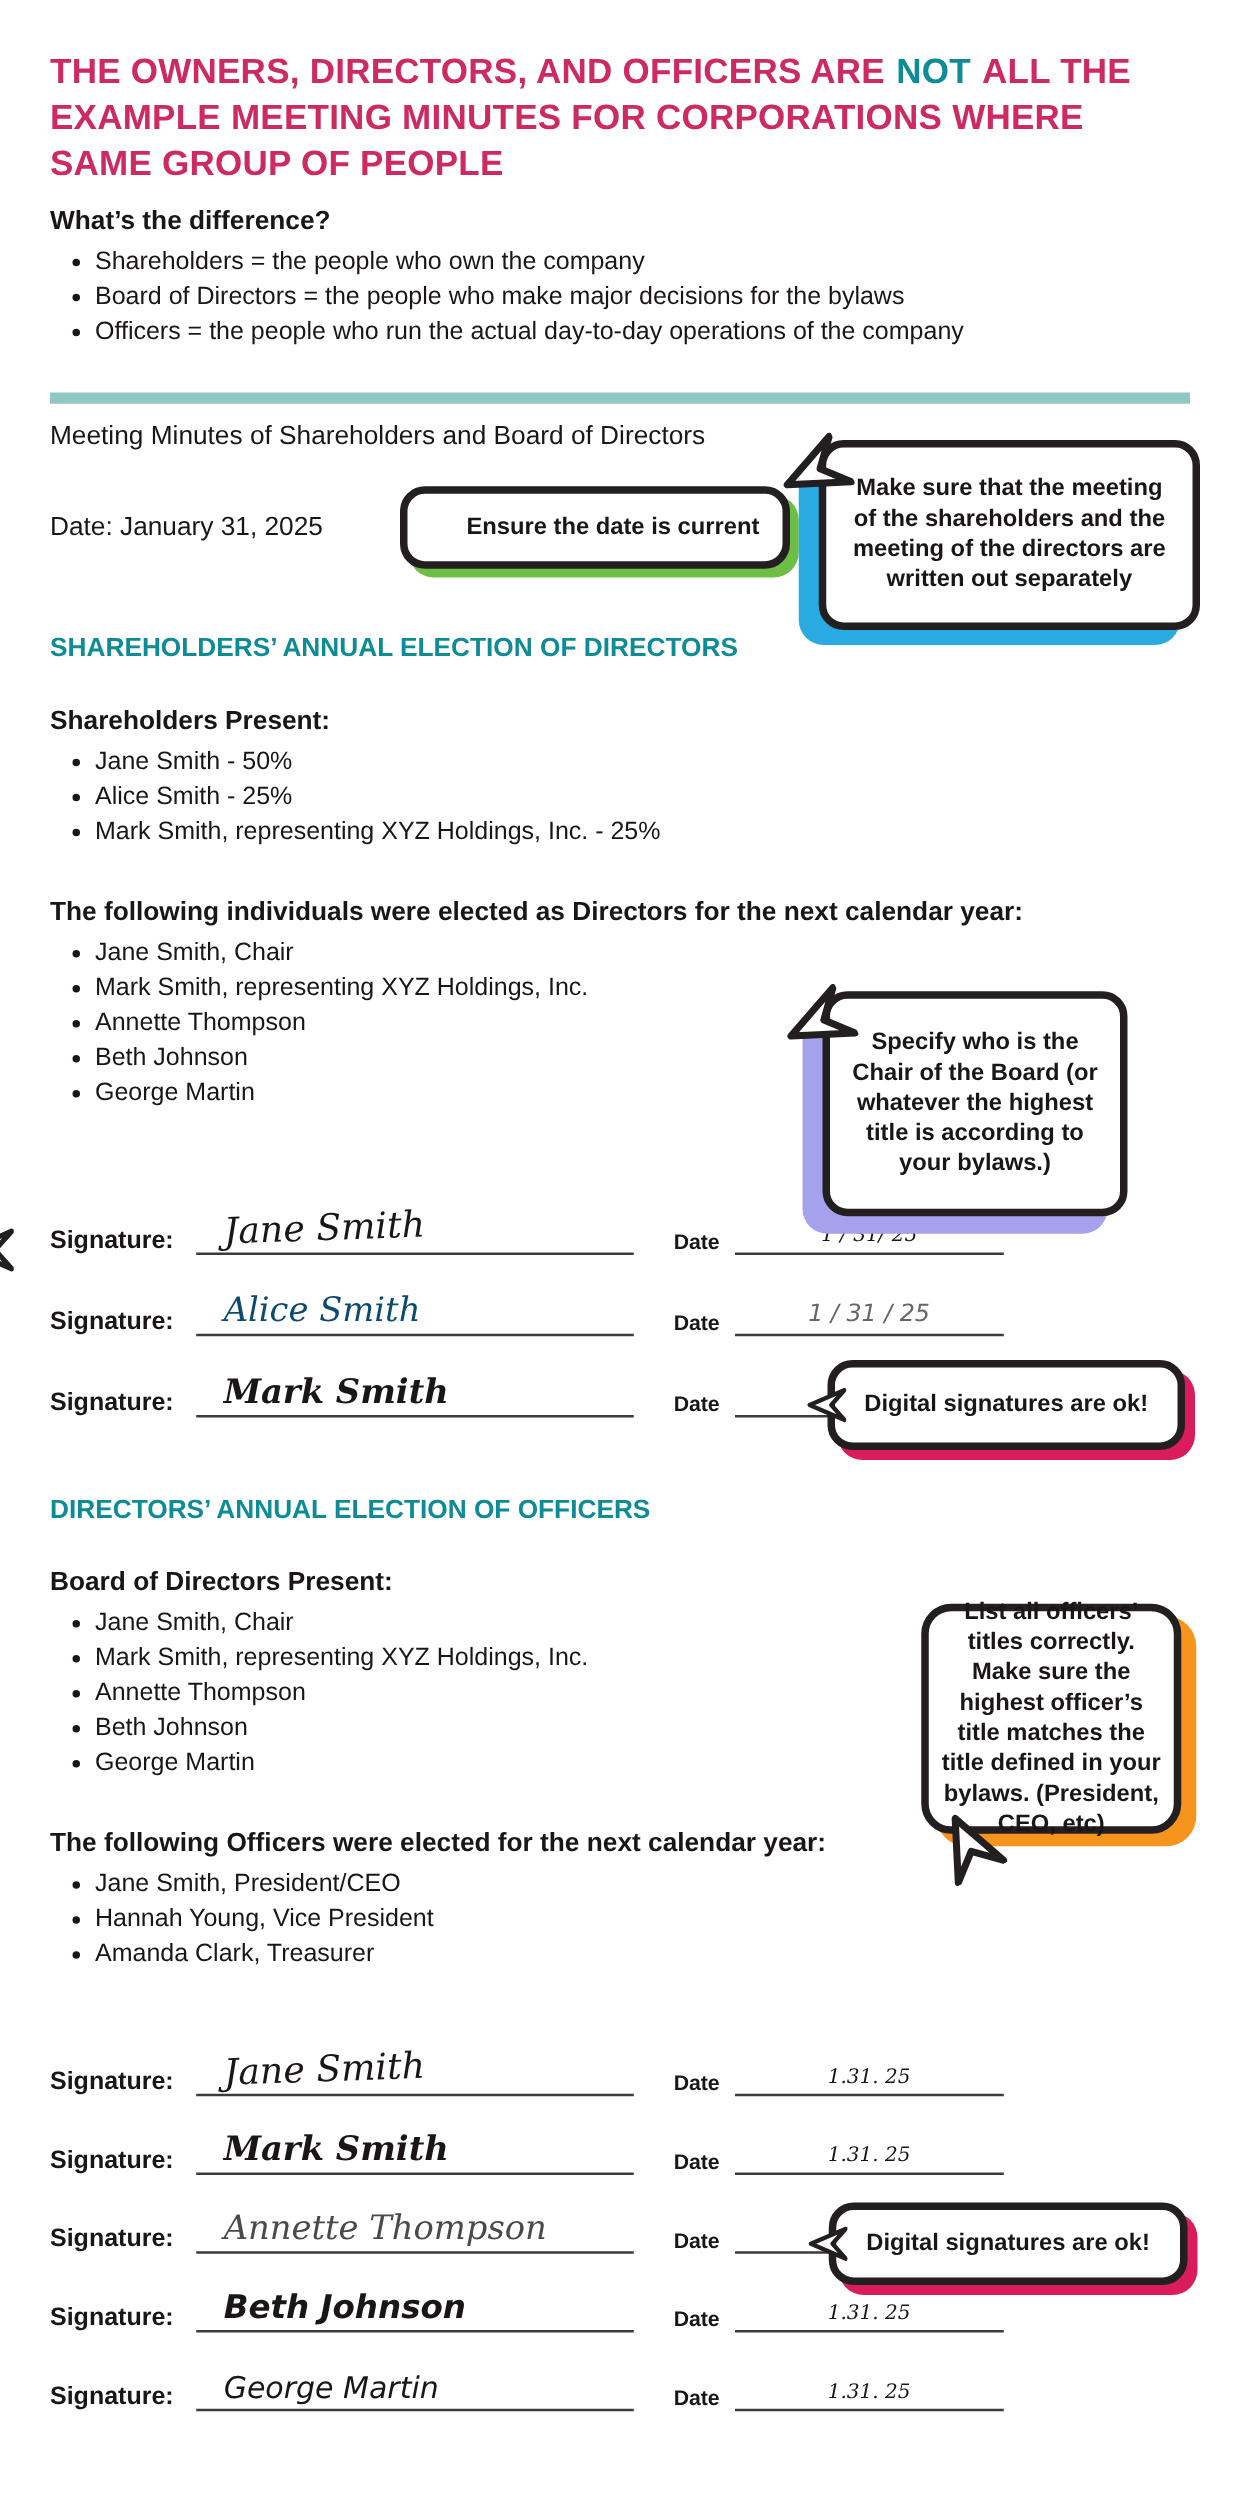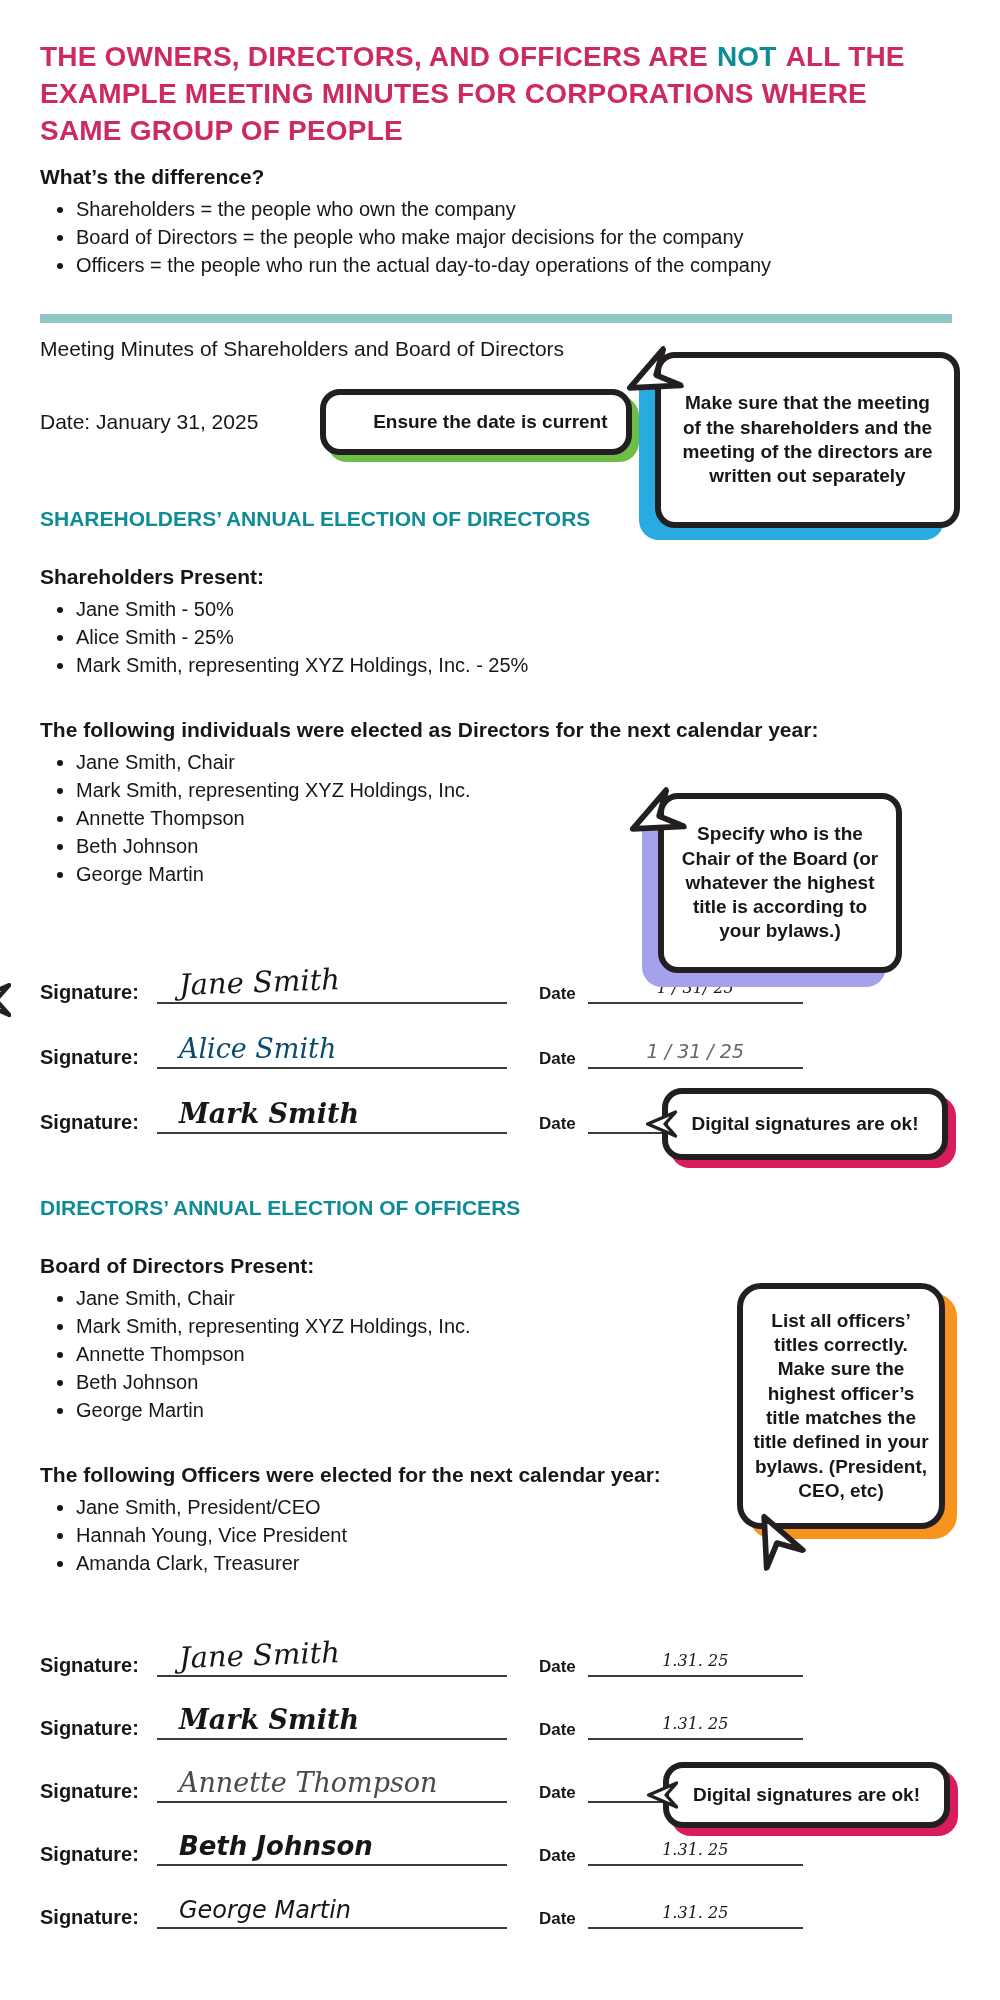--- a/index.html
+++ b/index.html
@@ -40,24 +40,24 @@
     background:#fff; border:6px solid var(--bubble-border,#231F20); border-radius:20px;
     font-weight:bold; font-size:19px; line-height:1.28; text-align:center;
     display:flex; align-items:center; justify-content:center;
     padding:10px 16px; position:absolute; z-index:3;
   }
   .bubble .tail { position:absolute; z-index:4; }
   .tail polygon { fill:#fff; stroke:var(--bubble-border,#231F20); stroke-width:5; stroke-linejoin:round; }
 
   .bubble-green { position:static; margin-left:62px; width:312px; min-height:66px;
     box-shadow:7px 7px 0 var(--shadow-green,#6CBE45);padding-left:44px; }
-  .bubble-blue   { left:655px; top:352px;  width:305px; height:176px; box-shadow:-16px 12px 0 var(--shadow-blue,#29ABE2); }
+  .bubble-blue   { left:655px; top:352px;  width:305px; height:152px; box-shadow:-16px 12px 0 var(--shadow-blue,#29ABE2); }
   .bubble-purple { left:658px; top:793px;  width:244px; height:180px; box-shadow:-16px 14px 0 var(--shadow-purple,#A5A1ED); }
   .bubble-pink-1 { left:662px; top:1088px; width:286px; height:72px;  box-shadow:8px 8px 0 var(--shadow-pink,#D91C5C); }
-  .bubble-orange { left:737px; top:1283px; width:208px; height:246px; border-radius:24px;
+  .bubble-orange { left:737px; top:1283px; width:208px; height:184px; border-radius:24px;
     box-shadow:12px 10px 0 var(--shadow-orange,#F7941E); padding:10px 10px; }
   .bubble-pink-2 { left:663px; top:1762px; width:287px; height:66px;  box-shadow:8px 8px 0 var(--shadow-pink,#D91C5C); }
 
   .tail-mid-left   { width:40px; height:44px; left:-29px; top:50%; transform:translateY(-50%); }
   .tail-top-left   { width:54px; height:56px; left:-38px; top:-8px; transform:rotate(-26deg); }
   .tail-bottom-left{ width:54px; height:56px; left:4px; bottom:-42px; transform:rotate(64deg); }
   .tail-small-left { width:32px; height:36px; left:-23px; top:50%; transform:translateY(-50%); }
 
   
   .sig-block { margin-top:52px; }
@@ -90,21 +90,21 @@
 
     <h1 class="doc-title">
       <div><span>THE OWNERS, DIRECTORS, AND OFFICERS ARE</span><span class="not">NOT</span><span>ALL THE</span></div>
       <div>EXAMPLE MEETING MINUTES FOR CORPORATIONS WHERE</div>
       <div>SAME GROUP OF PEOPLE</div>
     </h1>
 
     <div class="bold-label">What’s the difference?</div>
     <ul class="plain">
       <li>Shareholders = the people who own the company</li>
-      <li>Board of Directors = the people who make major decisions for the company</li>
+      <li>Board of Directors = the people who make major decisions for the bylaws</li>
       <li>Officers = the people who run the actual day-to-day operations of the company</li>
     </ul>
 
     <div class="divider"></div>
 
     <div class="company-subtitle">Meeting Minutes of Shareholders and Board of Directors</div>
 
     <div class="date-row">
       <span class="date-text">Date: January 31, 2025</span>
       <div class="bubble bubble-green">

